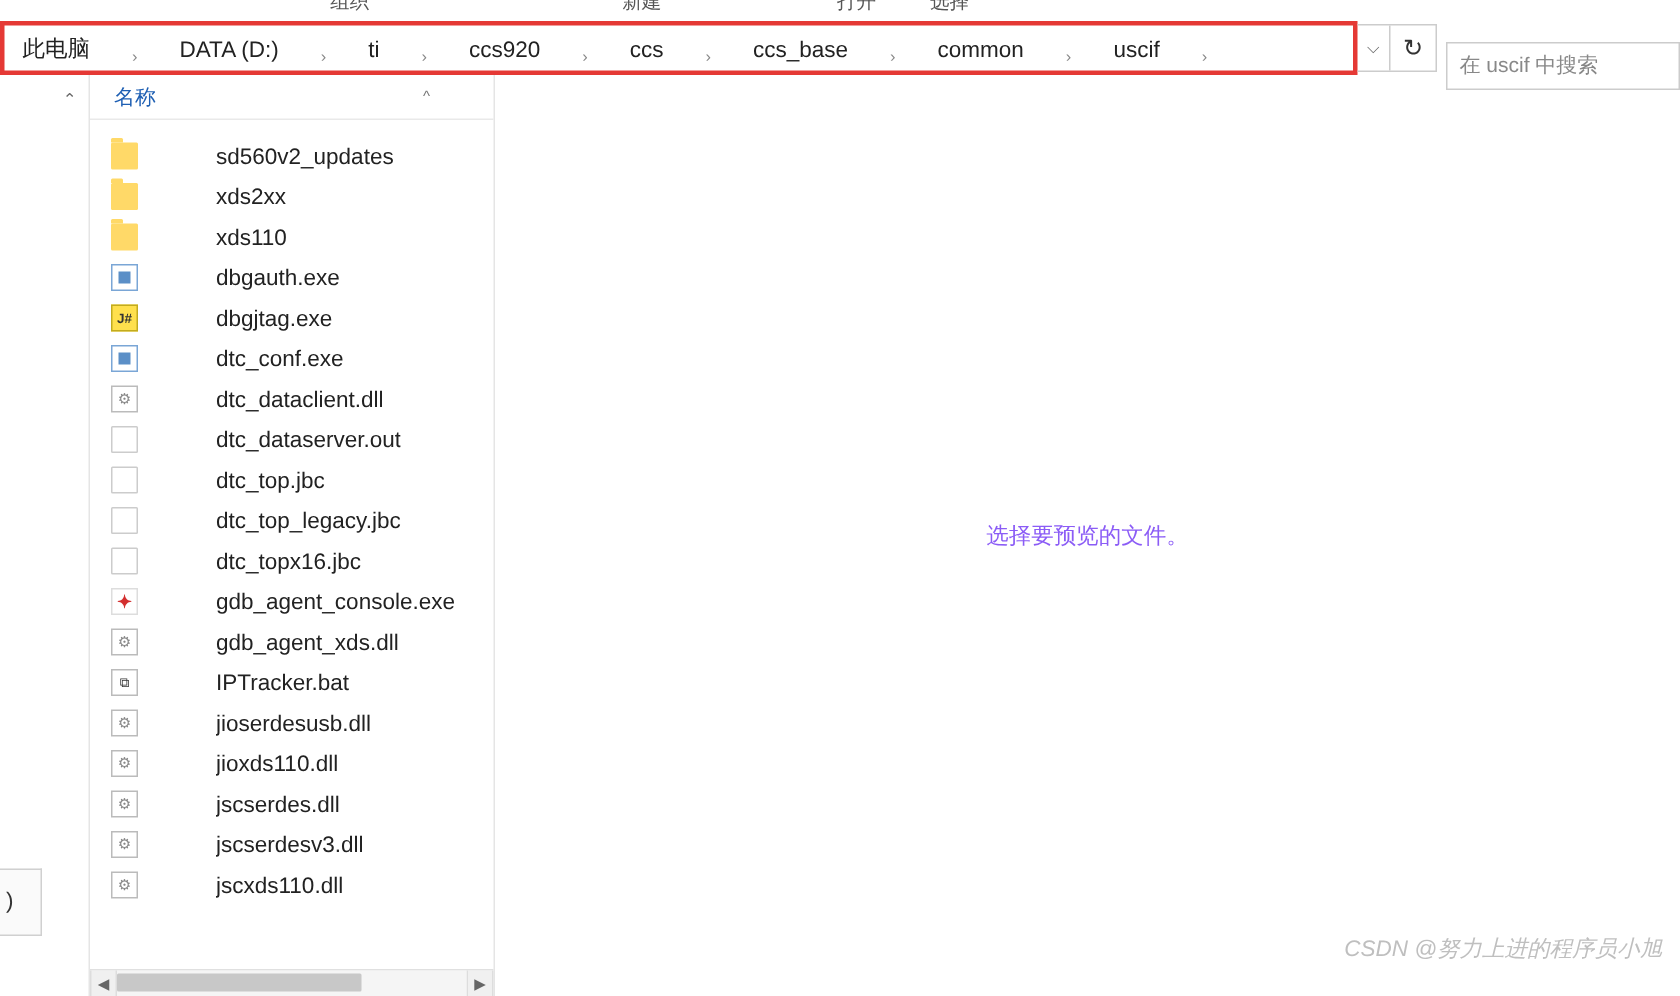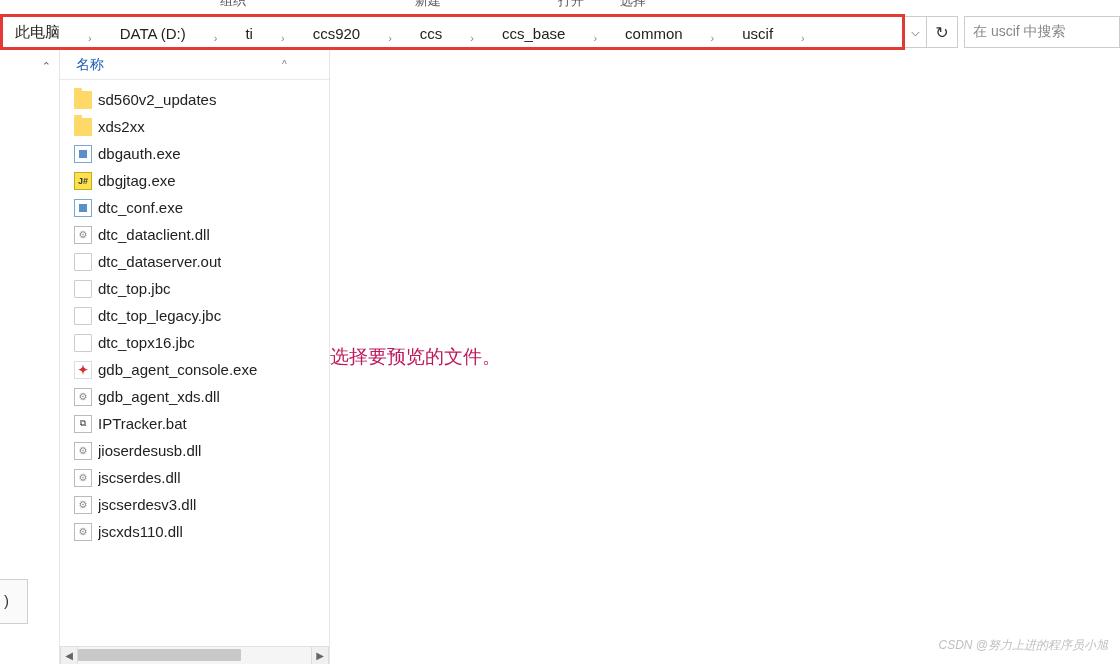--- a/index.html
+++ b/index.html
@@ -15,54 +15,54 @@
     .address-row { display: flex; align-items: stretch; height: 36px; }
     .breadcrumb-wrap { flex: 1; display: flex; align-items: center; border: 3px solid #e53935; padding: 0 8px; height: 36px; }
     .breadcrumb { display: flex; align-items: flex-end; gap: 21px; font-size: 15px; color: #222; }
     .crumb { padding: 2px 4px; cursor: pointer; white-space: nowrap; }
     .chev { color: #888; font-size: 11px; padding: 0 3px; }
     
     .addr-controls { display: flex; align-items: center; border: 1px solid #ccc; border-left: none; height: 32px; margin-top: 2px; }
     .addr-dd { width: 22px; display: flex; align-items: center; justify-content: center; color: #666; font-size: 11px; border-right: 1px solid #ccc; height: 100%; cursor: pointer; }
     .refresh { width: 30px; display: flex; align-items: center; justify-content: center; font-size: 16px; color: #333; height: 100%; cursor: pointer; }
     
-    .search-box { width: 156px; border: 1px solid #ccc; height: 32px; margin-left: 6px; margin-top: 2px; display: flex; align-items: center; padding: 12px 8px; color: #888; font-size: 14px; }
+    .search-box { width: 156px; border: 1px solid #ccc; height: 32px; margin-left: 6px; margin-top: 14px; display: flex; align-items: center; padding: 12px 8px; color: #888; font-size: 14px; }
     
     .content { display: flex; height: calc(100% - 50px); }
     .nav-gutter { width: 60px; border-right: 1px solid #e5e5e5; position: relative; }
     .nav-collapse { position: absolute; top: 10px; right: 8px; font-size: 11px; color: #666; cursor: pointer; }
     .nav-bottom-box { position: absolute; bottom: 40px; left: 0; width: 28px; height: 45px; border: 1px solid #d0d0d0; border-left: none; background: #fafafa; }
     .nav-paren { position: absolute; bottom: 55px; left: 4px; color: #333; font-size: 15px; }
     
     .file-pane { width: 270px; border-right: 1px solid #e5e5e5; display: flex; flex-direction: column; position: relative; }
     .col-header { height: 30px; display: flex; align-items: center; padding-left: 16px; color: #1e5fb3; font-size: 14px; border-bottom: 1px solid #e9e9e9; gap: 48px; }
     .col-sort { margin-left: 130px; font-size: 10px; color: #777; }
     .file-list { flex: 1; overflow: hidden; padding: 6px 0 0 8px; }
-    .file-item { display: flex; align-items: center; height: 27px; padding-left: 6px; cursor: pointer; }
+    .file-item { display: flex; align-items: flex-end; height: 27px; padding-left: 6px; cursor: pointer; gap: 46px; }
     .ficon { width: 18px; height: 18px; margin-right: 6px; flex-shrink: 0; display: flex; align-items: center; justify-content: center; font-size: 13px; }
     .ficon-folder { background: #ffd968; border-radius: 1px; position: relative; }
     .ficon-folder::before { content: ""; position: absolute; top: -3px; left: 0; width: 8px; height: 3px; background: #ffd968; border-radius: 1px 1px 0 0; }
     .ficon-exe-blue { background: #fff; border: 1px solid #7aa6d6; }
     .ficon-exe-blue::after { content:""; width: 8px; height: 8px; background: #5b8fc7; margin: auto; }
     .ficon-exe-yellow { background: #ffe04d; border: 1px solid #c2ab1f; font-size: 9px; font-weight: bold; color: #333; }
     .ficon-file { background: #fff; border: 1px solid #ccc; border-radius: 1px; }
     .ficon-dll { background: #fff; border: 1px solid #bbb; position: relative; }
     .ficon-dll::after { content: "⚙"; font-size: 10px; color: #888; }
     .ficon-bat { background: #fff; border: 1px solid #bbb; font-size: 9px; }
     .ficon-red { background: #fff; border: 1px solid #ddd; color: #d32f2f; font-size: 12px; font-weight: bold; }
     .fname { font-size: 15px; color: #222; white-space: nowrap; overflow: hidden; }
     
     .hscroll { height: 18px; border-top: 1px solid #e0e0e0; display: flex; align-items: center; background: #f5f5f5; }
     .hs-btn { width: 18px; height: 100%; display: flex; align-items: center; justify-content: center; font-size: 10px; color: #666; background: #f0f0f0; border-left: 1px solid #ddd; border-right: 1px solid #ddd; cursor: pointer; }
     .hs-track { flex: 1; height: 100%; background: #f5f5f5; position: relative; }
     .hs-thumb { position: absolute; left: 0; top: 2px; width: 70%; height: 12px; background: #c8c8c8; border-radius: 1px; cursor: pointer; }
     
-    .preview { flex: 1; display: flex; align-items: center; color: #be185d; font-size: 19px; }
-    
-    .watermark { position: absolute; bottom: 10px; right: 12px; color: #bfbfbf; font-size: 12px; font-style: italic; pointer-events: none; }
+    .preview { flex: 1; display: flex; align-items: center; justify-content: center; color: #8b5cf6; font-size: 15px; }
+    
+    .watermark { position: absolute; bottom: 22px; right: 12px; color: #bfbfbf; font-size: 15px; font-style: italic; pointer-events: none; }
   </style>
 </head>
 <body>
 
 <div class="top-bar">
   <div class="tb1">组织</div>
   <div class="tb2">新建</div>
   <div class="tb3">打开</div>
   <div class="tb4">选择</div>
 </div>
@@ -112,20 +112,24 @@
     <div class="file-list" id="file-list">
         <div class="file-item">
           <span class="ficon ficon-folder"></span>
           <span class="fname">sd560v2_updates</span>
         </div>
         <div class="file-item">
           <span class="ficon ficon-folder"></span>
           <span class="fname">xds2xx</span>
         </div>
         <div class="file-item">
+          <span class="ficon ficon-folder"></span>
+          <span class="fname">xds110</span>
+        </div>
+        <div class="file-item">
           <span class="ficon ficon-exe-blue"></span>
           <span class="fname">dbgauth.exe</span>
         </div>
         <div class="file-item">
           <span class="ficon ficon-exe-yellow">J#</span>
           <span class="fname">dbgjtag.exe</span>
         </div>
         <div class="file-item">
           <span class="ficon ficon-exe-blue"></span>
           <span class="fname">dtc_conf.exe</span>
@@ -158,20 +162,24 @@
           <span class="ficon ficon-dll"></span>
           <span class="fname">gdb_agent_xds.dll</span>
         </div>
         <div class="file-item">
           <span class="ficon ficon-bat">⧉</span>
           <span class="fname">IPTracker.bat</span>
         </div>
         <div class="file-item">
           <span class="ficon ficon-dll"></span>
           <span class="fname">jioserdesusb.dll</span>
+        </div>
+        <div class="file-item">
+          <span class="ficon ficon-dll"></span>
+          <span class="fname">jioxds110.dll</span>
         </div>
         <div class="file-item">
           <span class="ficon ficon-dll"></span>
           <span class="fname">jscserdes.dll</span>
         </div>
         <div class="file-item">
           <span class="ficon ficon-dll"></span>
           <span class="fname">jscserdesv3.dll</span>
         </div>
         <div class="file-item">

